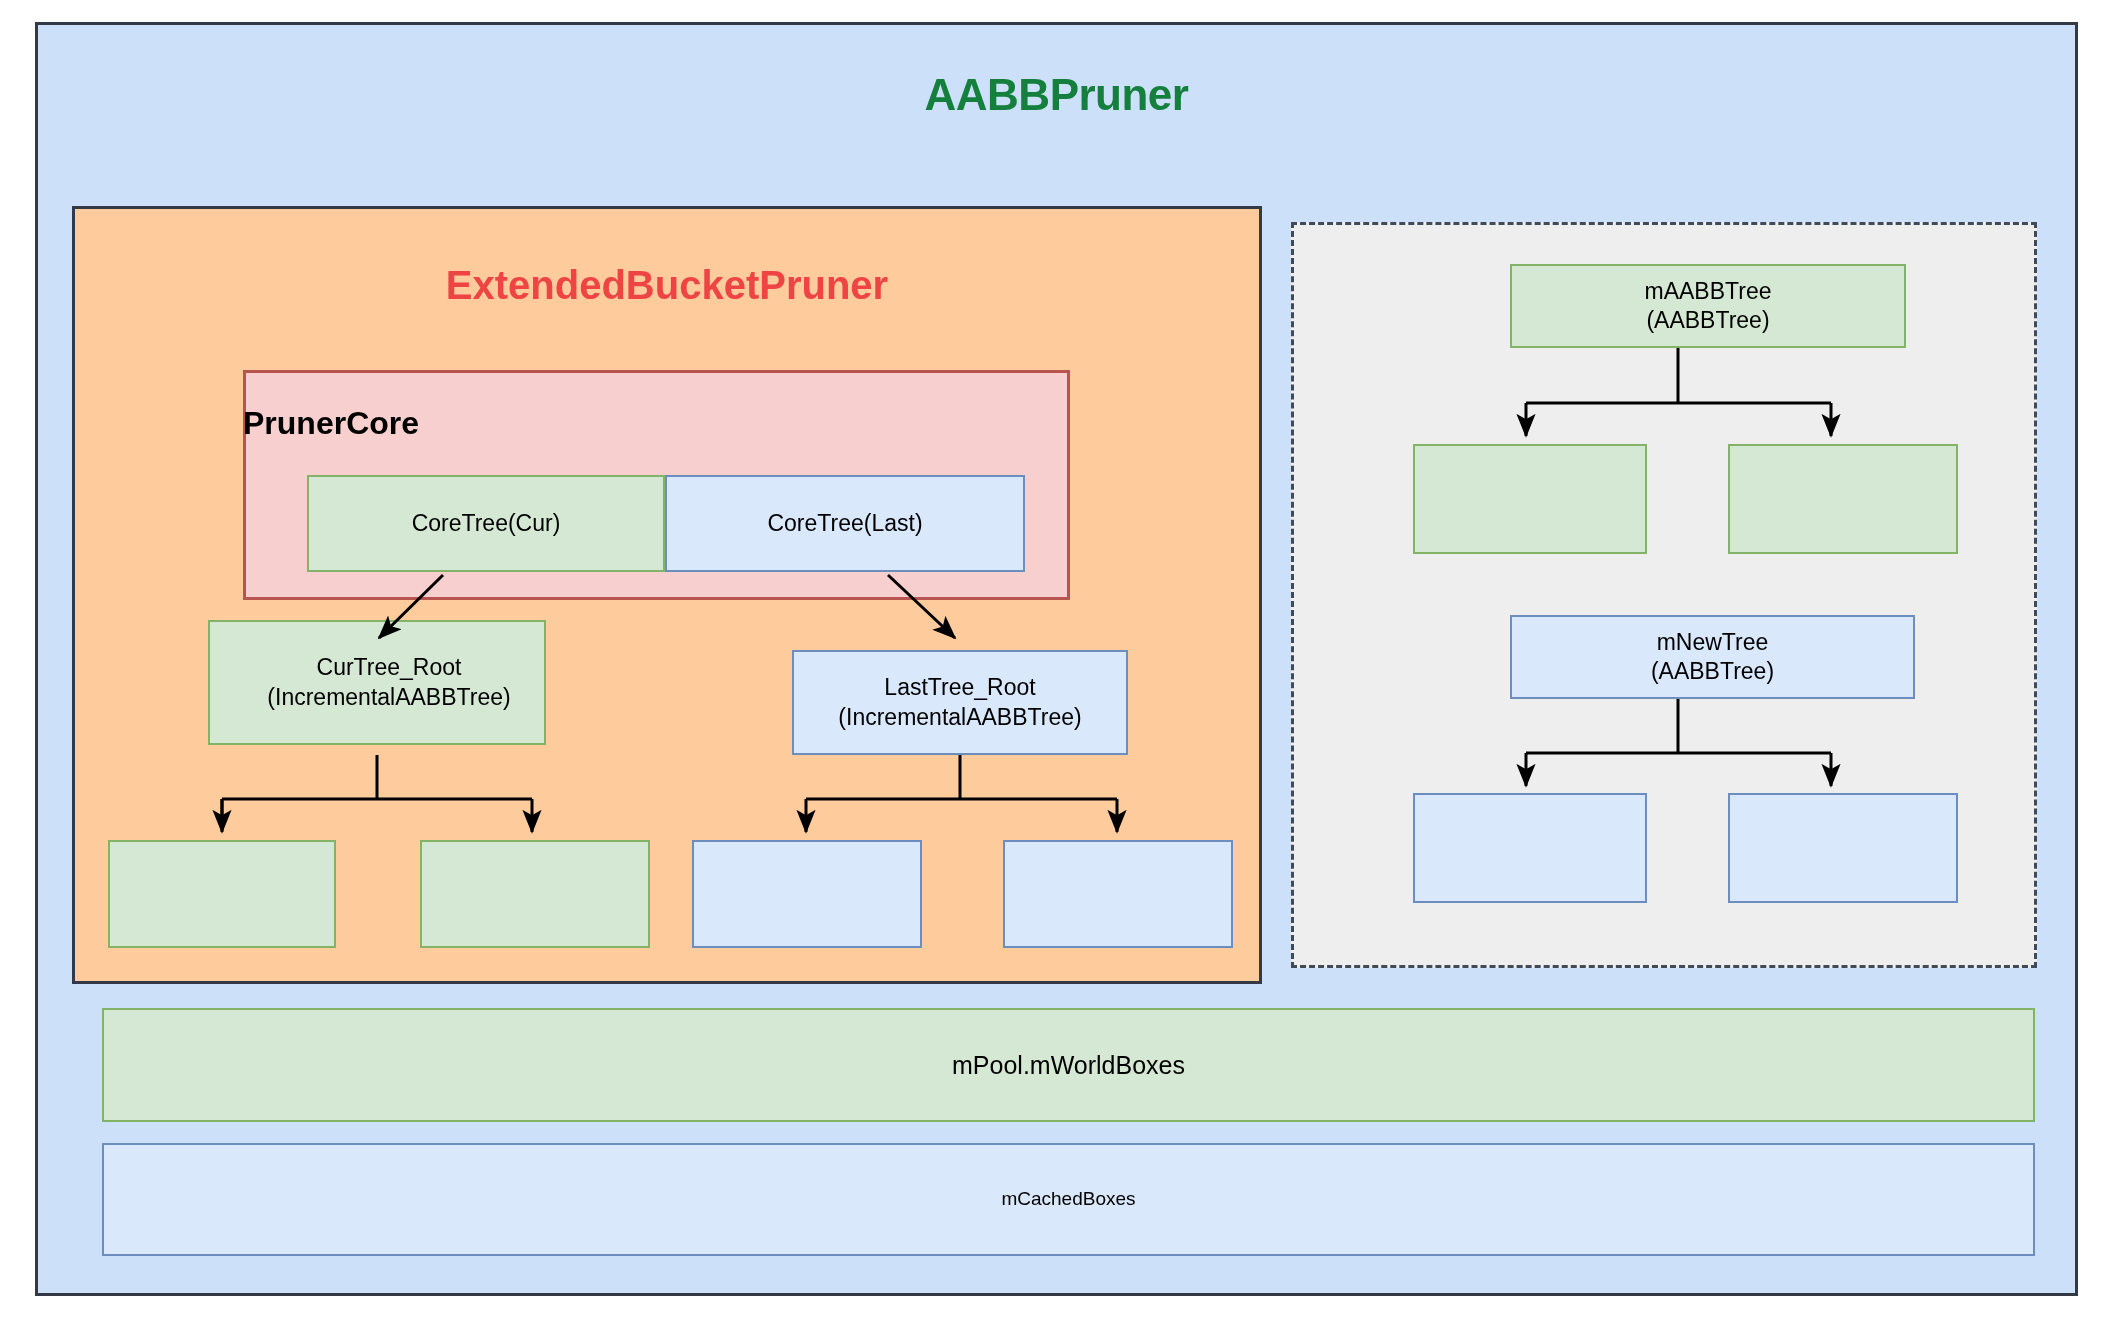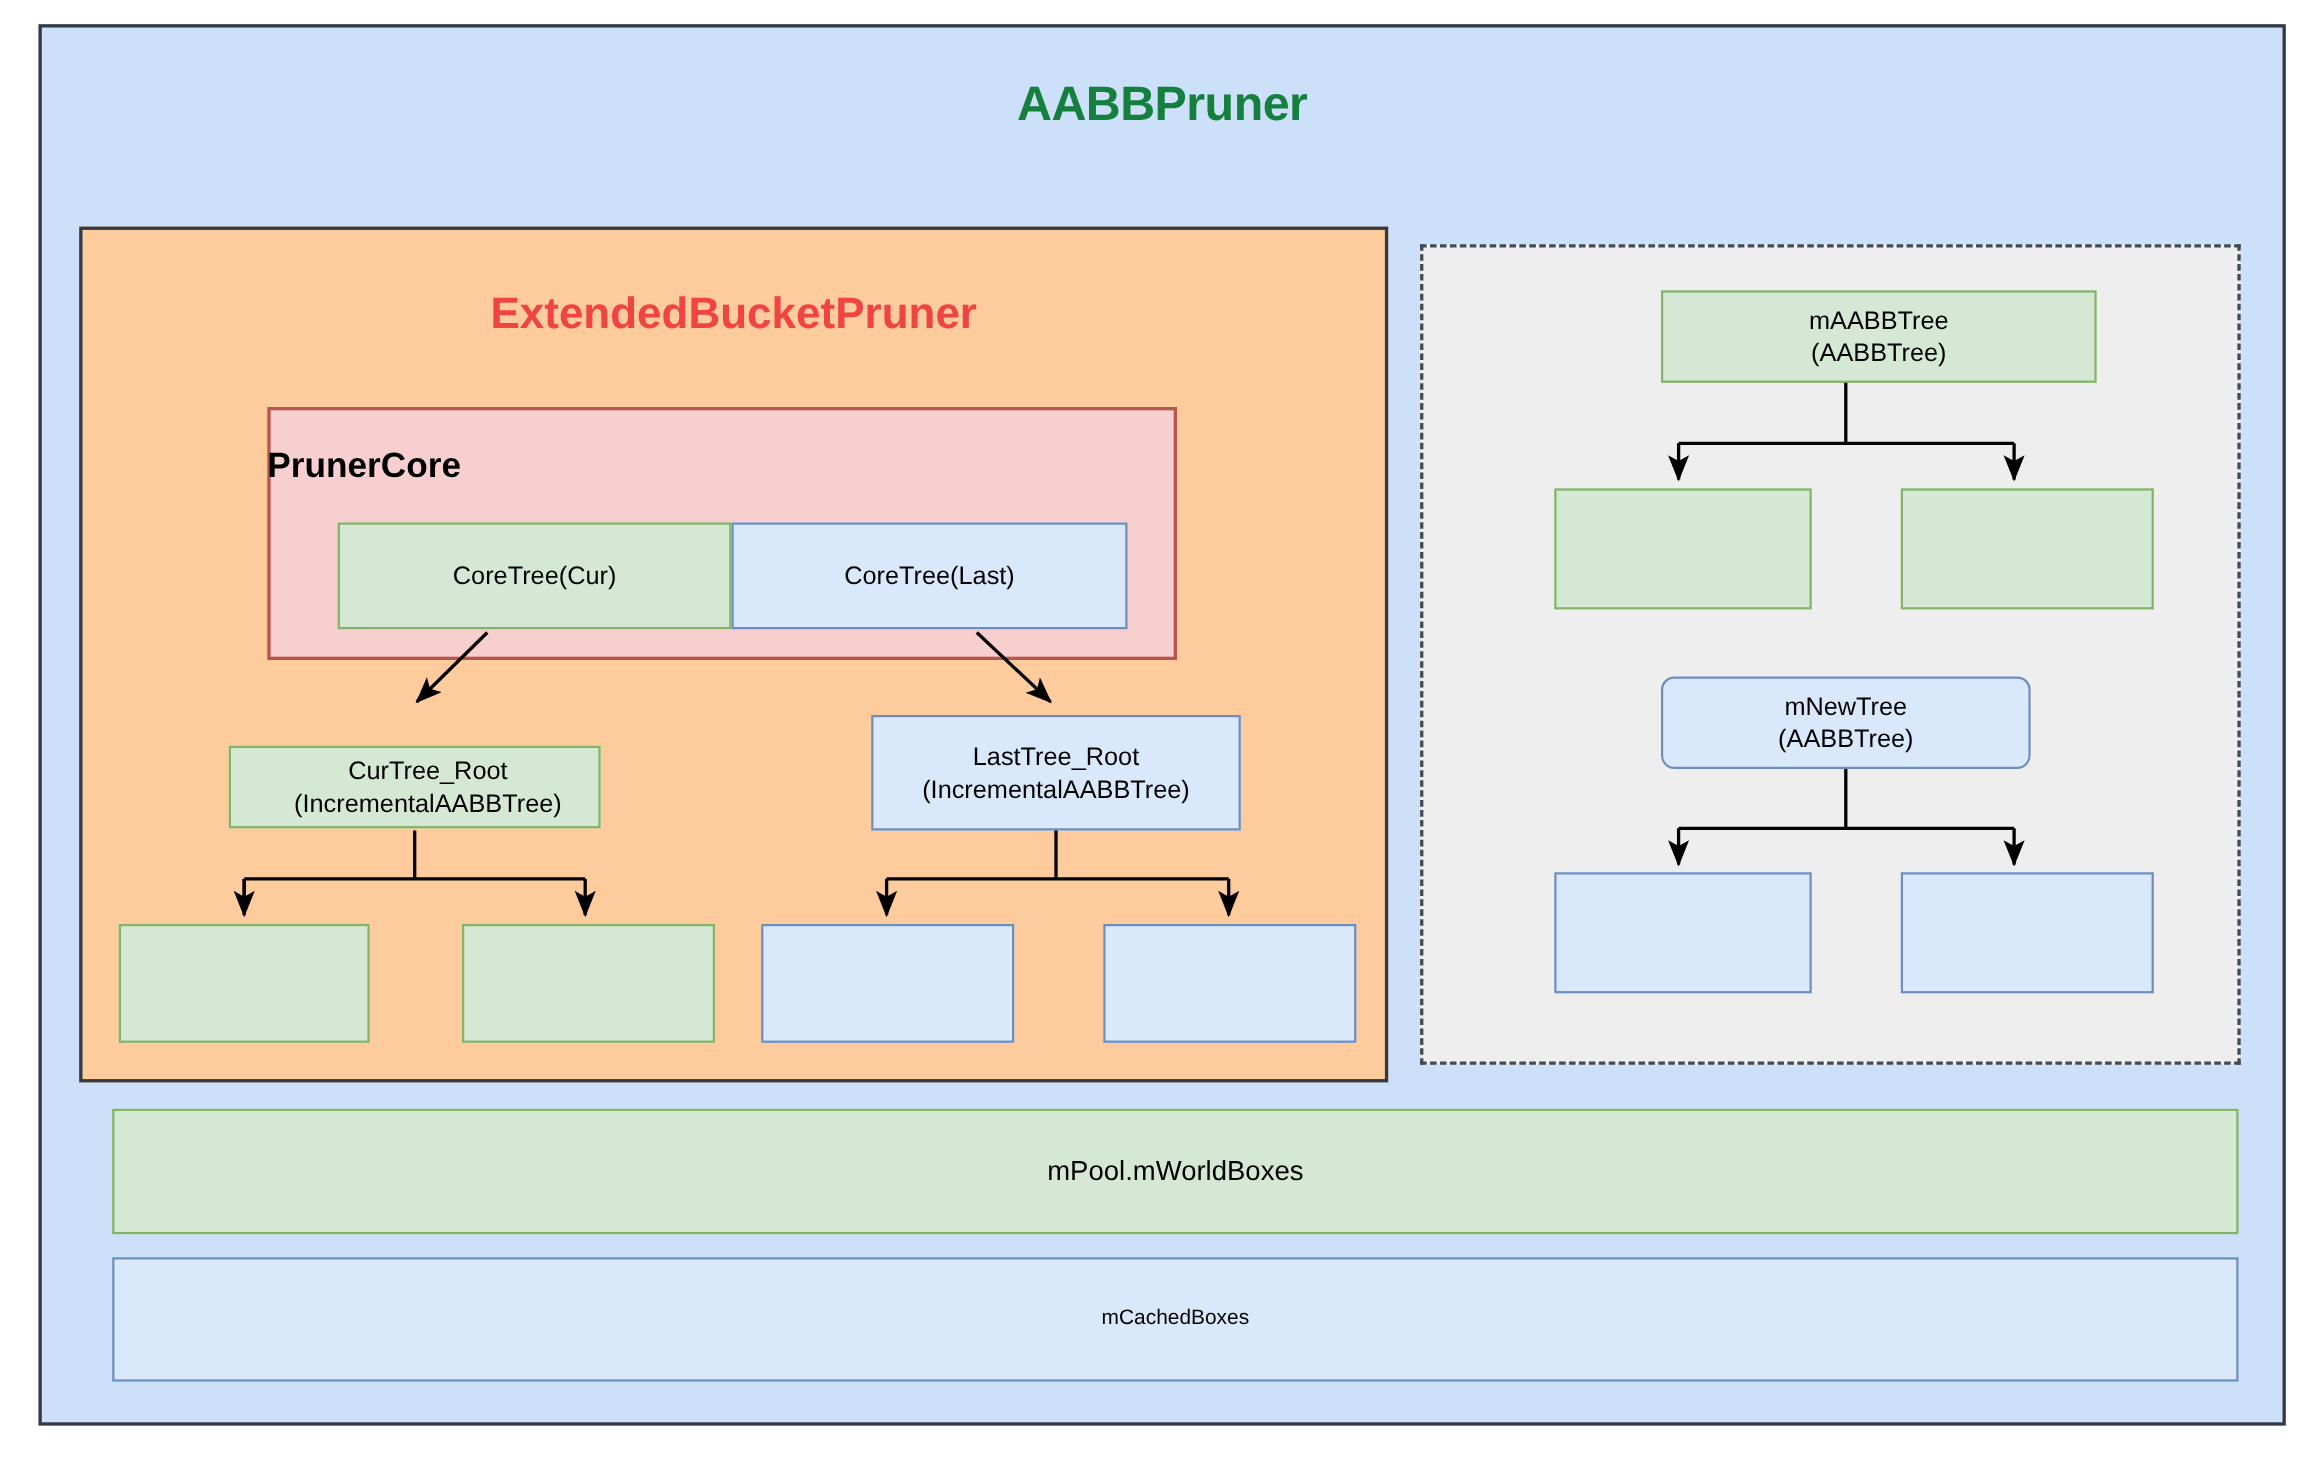--- a/index.html
+++ b/index.html
@@ -85,40 +85,40 @@
   .blue {
     background: #dae8fc;
     border: 2px solid #6c8ebf;
   }
 
   
   #coretree-cur { left: 307px; top: 475px; width: 358px; height: 97px; }
   #coretree-last { left: 665px; top: 475px; width: 360px; height: 97px; align-items: center; }
 
   
-  #curtree-root { left: 208px; top: 678px; width: 338px; height: 75px; padding-left: 24px; }
+  #curtree-root { left: 208px; top: 620px; width: 338px; height: 125px; padding-left: 24px; }
   #lasttree-root { left: 792px; top: 650px; width: 336px; height: 105px; }
 
   
   #cur-leaf-left   { left: 108px; top: 840px; width: 228px; height: 108px; }
   #cur-leaf-right  { left: 420px; top: 840px; width: 230px; height: 108px; }
   #last-leaf-left  { left: 692px; top: 840px; width: 230px; height: 108px; }
   #last-leaf-right { left: 1003px; top: 840px; width: 230px; height: 108px; }
 
   
   #dashed-panel {
     left: 1291px; top: 222px;
     width: 746px; height: 746px;
     background: #eeeeee;
     border: 3px dashed #414a58;
   }
   #maabbtree      { left: 1510px; top: 264px; width: 396px; height: 84px; }
   #maabb-leaf-l   { left: 1413px; top: 444px; width: 234px; height: 110px; }
   #maabb-leaf-r   { left: 1728px; top: 444px; width: 230px; height: 110px; }
-  #mnewtree       { left: 1510px; top: 615px; width: 336px; height: 84px; border-radius: 12px; }
+  #mnewtree       { left: 1510px; top: 615px; width: 405px; height: 84px; }
   #mnew-leaf-l    { left: 1413px; top: 793px; width: 234px; height: 110px; }
   #mnew-leaf-r    { left: 1728px; top: 793px; width: 230px; height: 110px; }
 
   
   #worldboxes-bar {
     left: 102px; top: 1008px;
     width: 1933px; height: 114px;
     font-size: 25px;
   }
   #cachedboxes-bar {

